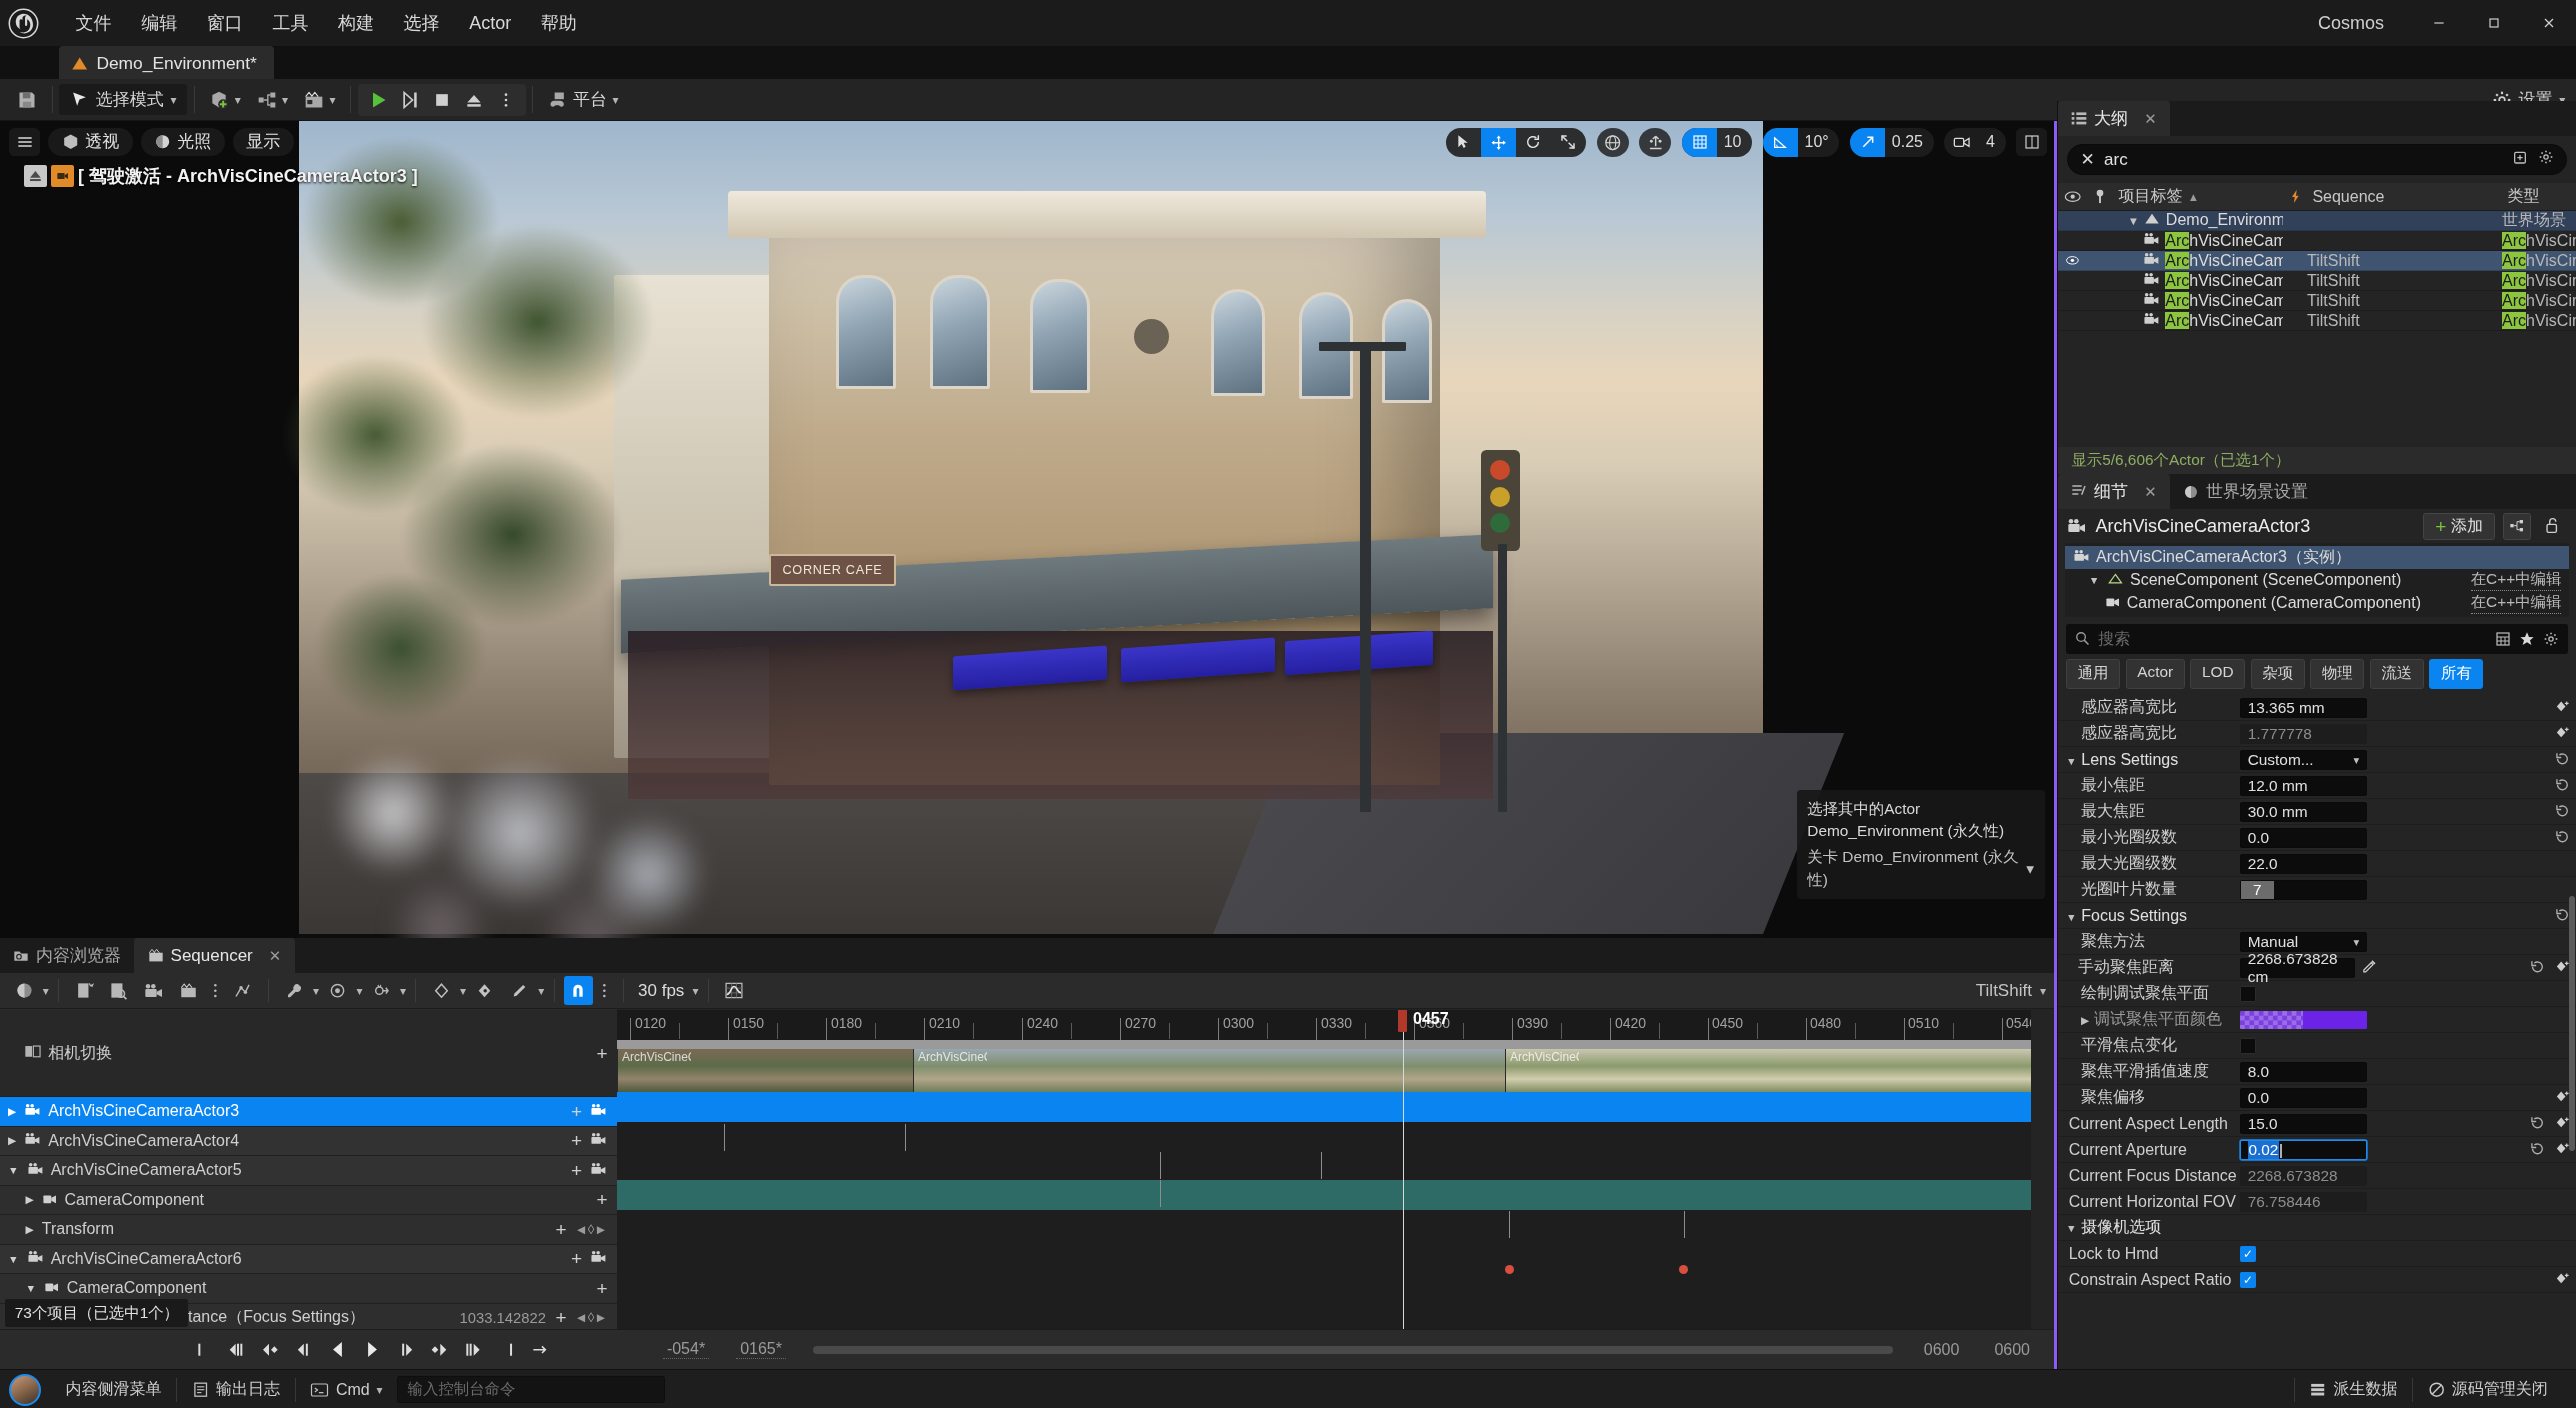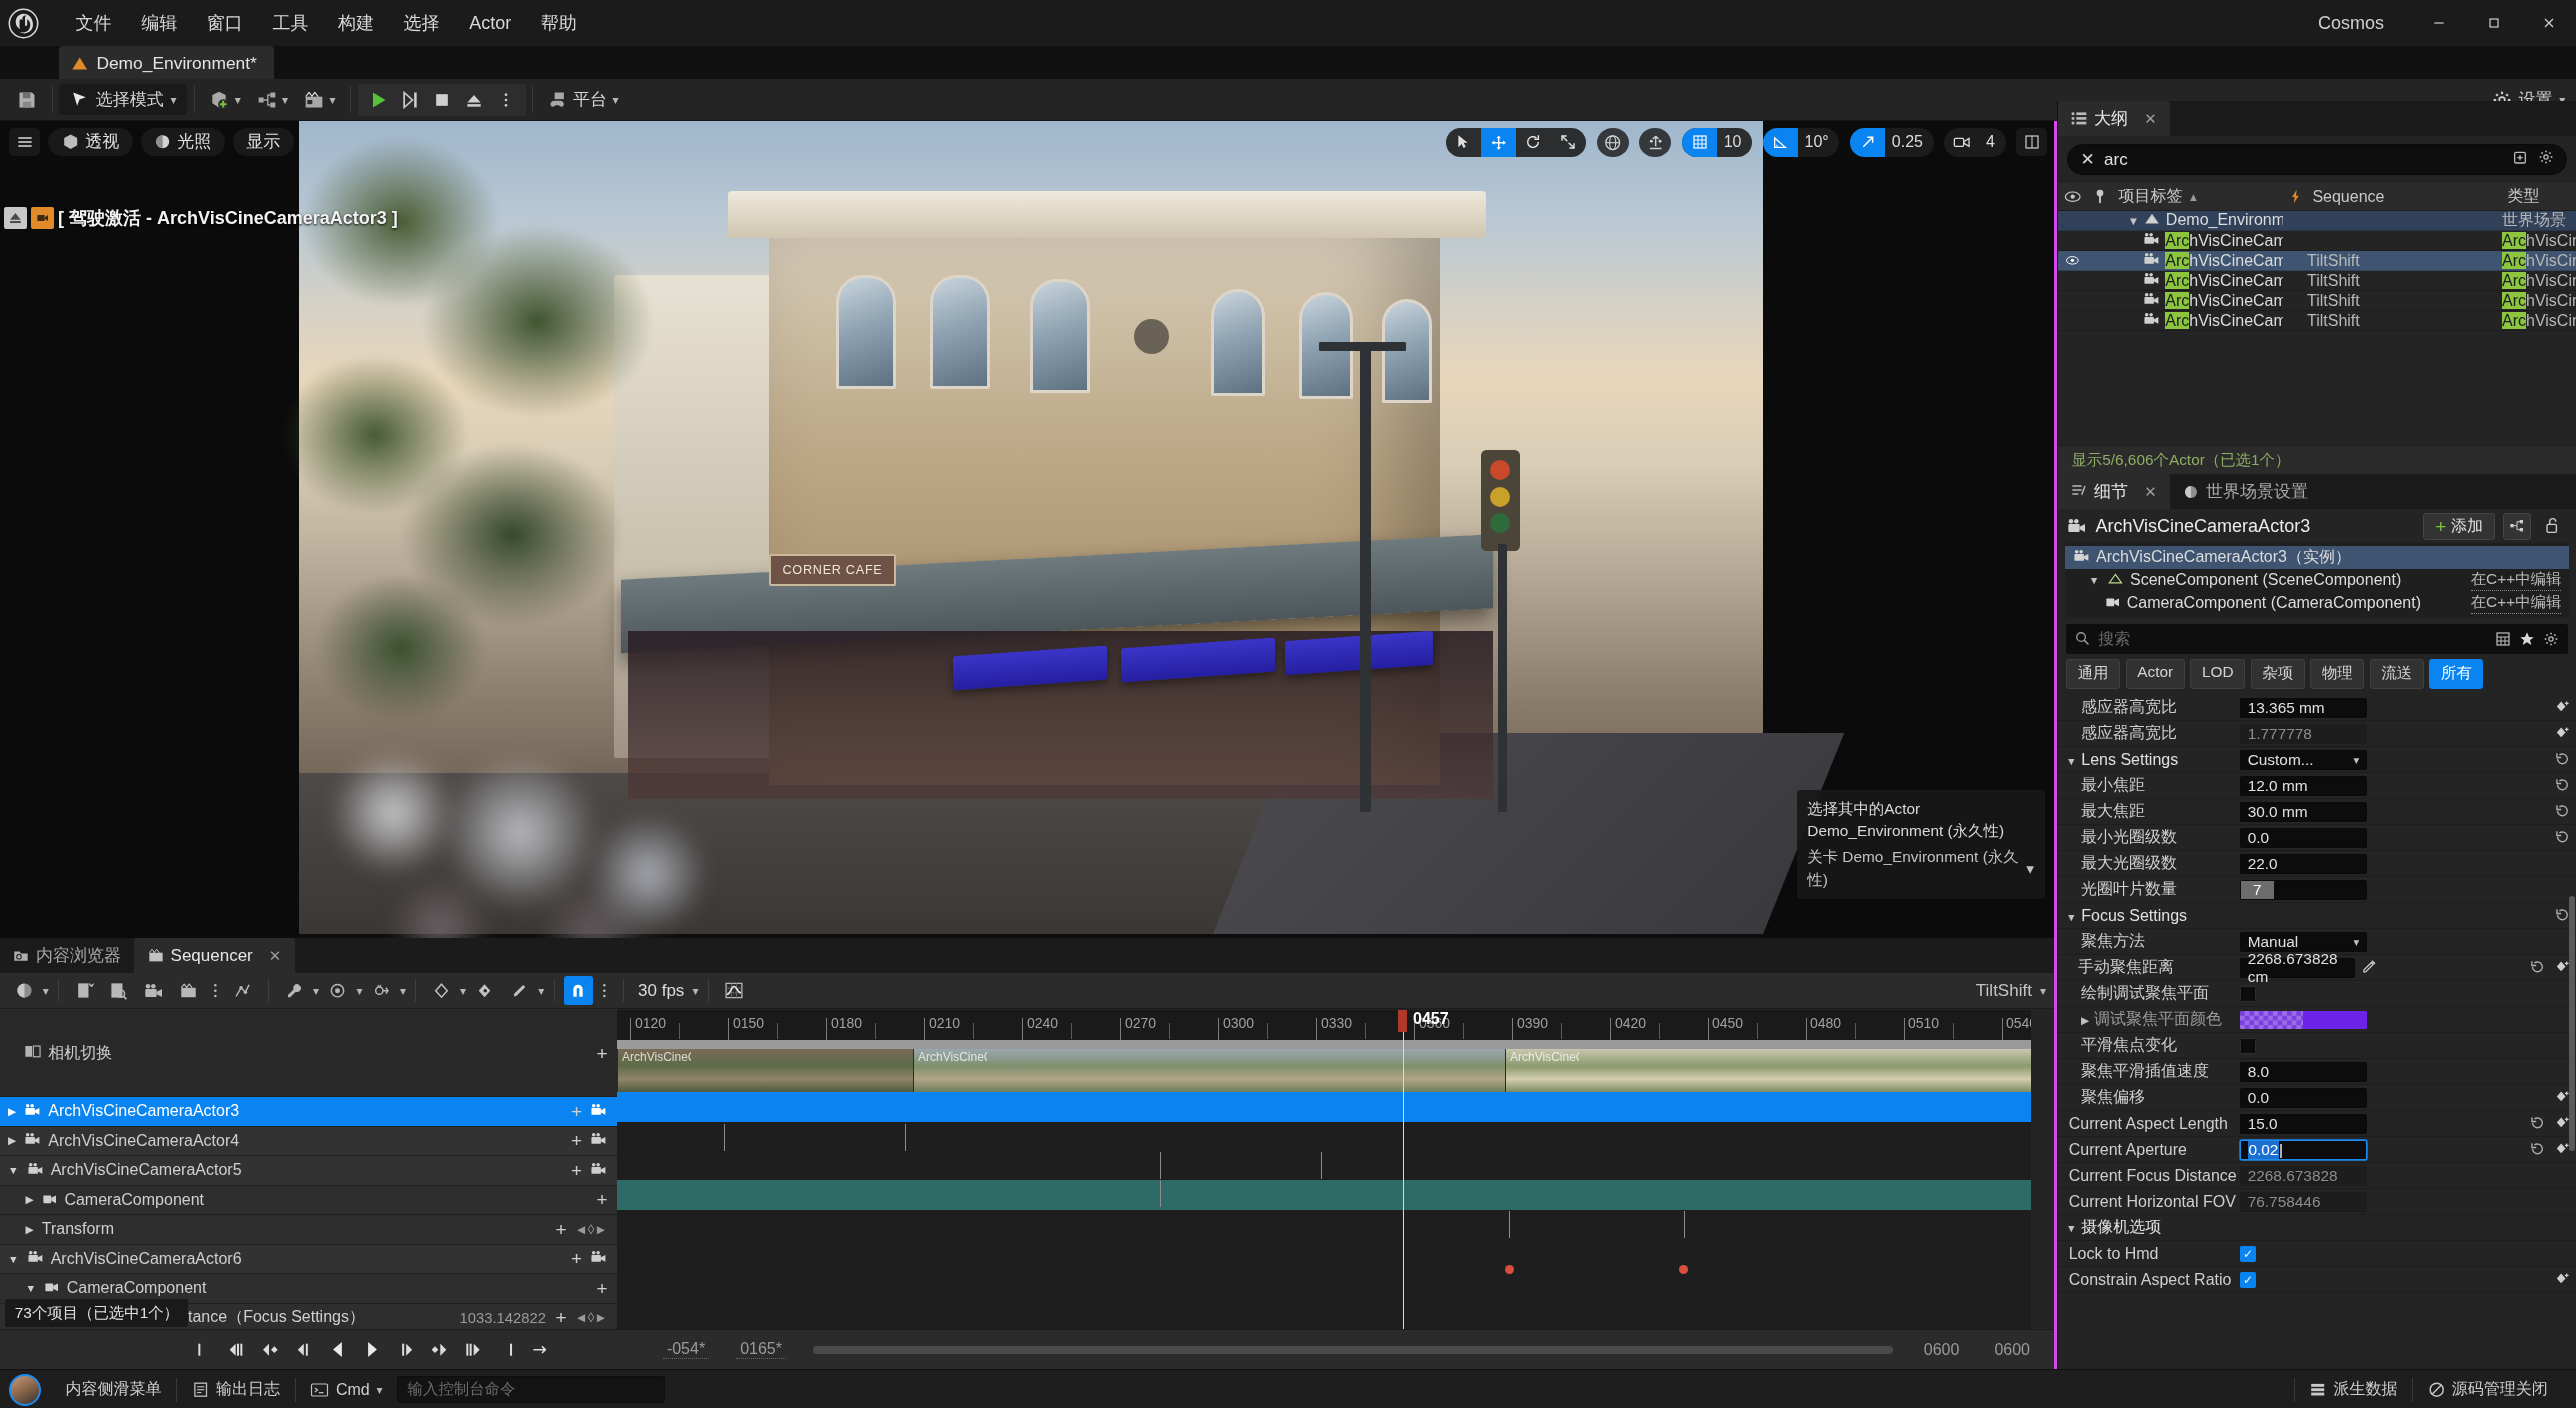--- a/index.html
+++ b/index.html
@@ -4,21 +4,21 @@
 <style>
   * { box-sizing: border-box; margin: 0; padding: 0; }
   html, body { width: 2576px; height: 1409px; overflow: hidden; }
   body {
     background: #1a1a1a;
     font-family: "Liberation Sans", "DejaVu Sans", sans-serif;
     color: #d4d4d4;
     font-size: 17.4px;
     -webkit-font-smoothing: antialiased;
   }
-  .app { position: relative; width: 2408px; height: 1409px; background: #d946ef; }
+  .app { position: relative; width: 2408px; height: 1409px; background: #8b5cf6; }
 
   
   .menubar {
     position: absolute; left: 0; top: 0; width: 2576px; height: 46px;
     background: #1b1b1b; display: flex; align-items: center;
   }
   .ue-logo {
     width: 46px; height: 46px; display: flex; align-items: center; justify-content: center;
   }
   .ue-logo svg { width: 31px; height: 31px; }
@@ -153,24 +153,23 @@
   .vp-right-pad { right: 0; width: 291px; }
 
   
   .vp-ov-tl { position: absolute; left: 9.4px; top: 6.7px; display: flex; align-items: center; gap: 8px; }
   .vp-pill {
     background: rgba(28,28,28,0.82); border-radius: 14.8px; height: 28px;
     display: flex; align-items: center; gap: 6px; padding: 0 13.4px; font-size: 17px; color: #e0e0e0;
   }
   .vp-pill.sq { width: 31px; padding: 0; justify-content: center; border-radius: 5.4px; }
   .vp-driving {
-    position: absolute; left: 4px; top: 43px; display: flex; align-items: center; gap: 4px;
+    position: absolute; left: 24px; top: 43px; display: flex; align-items: center; gap: 4px;
     font-size: 18px; font-weight: bold; color: #f2f2f2;
     text-shadow: 0 1.3px 2.7px #000;
-    margin-top: 42px;
   }
   .drv-ico { width: 23px; height: 21.5px; border-radius: 2px; display:flex;align-items:center;justify-content:center; }
   .vp-ov-tr {
     position: absolute; right: 6.7px; top: 6.7px; display: flex; align-items: center; gap: 10.7px;
   }
   .seg { display: flex; background: rgba(30,30,30,0.9); border-radius: 14.8px; overflow: hidden; height: 29.5px; }
   .seg > div { width: 35px; display: flex; align-items: center; justify-content: center; color: #d8d8d8; }
   .seg > div.on { background: #0a84f0; color: #fff; }
   .pill2 {
     display: flex; align-items: center; background: rgba(30,30,30,0.9); border-radius: 14.8px; height: 29.5px; overflow: hidden;

